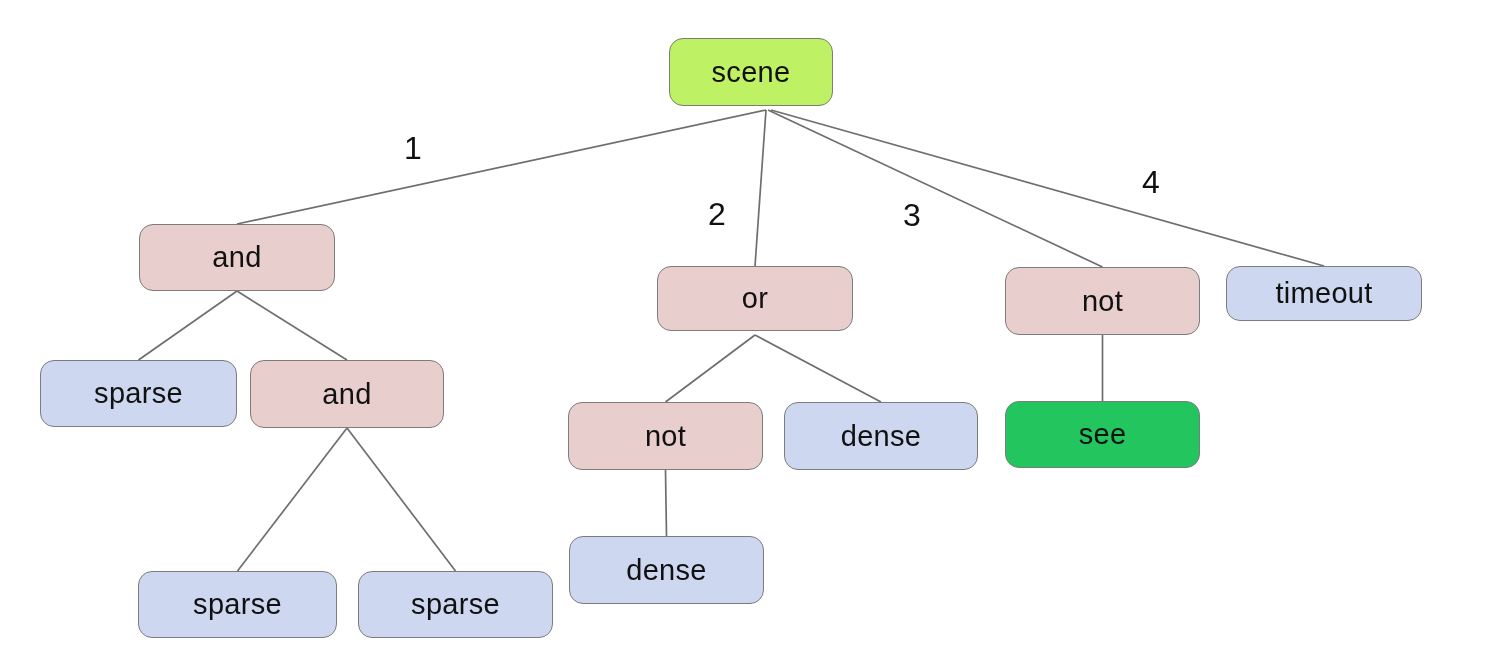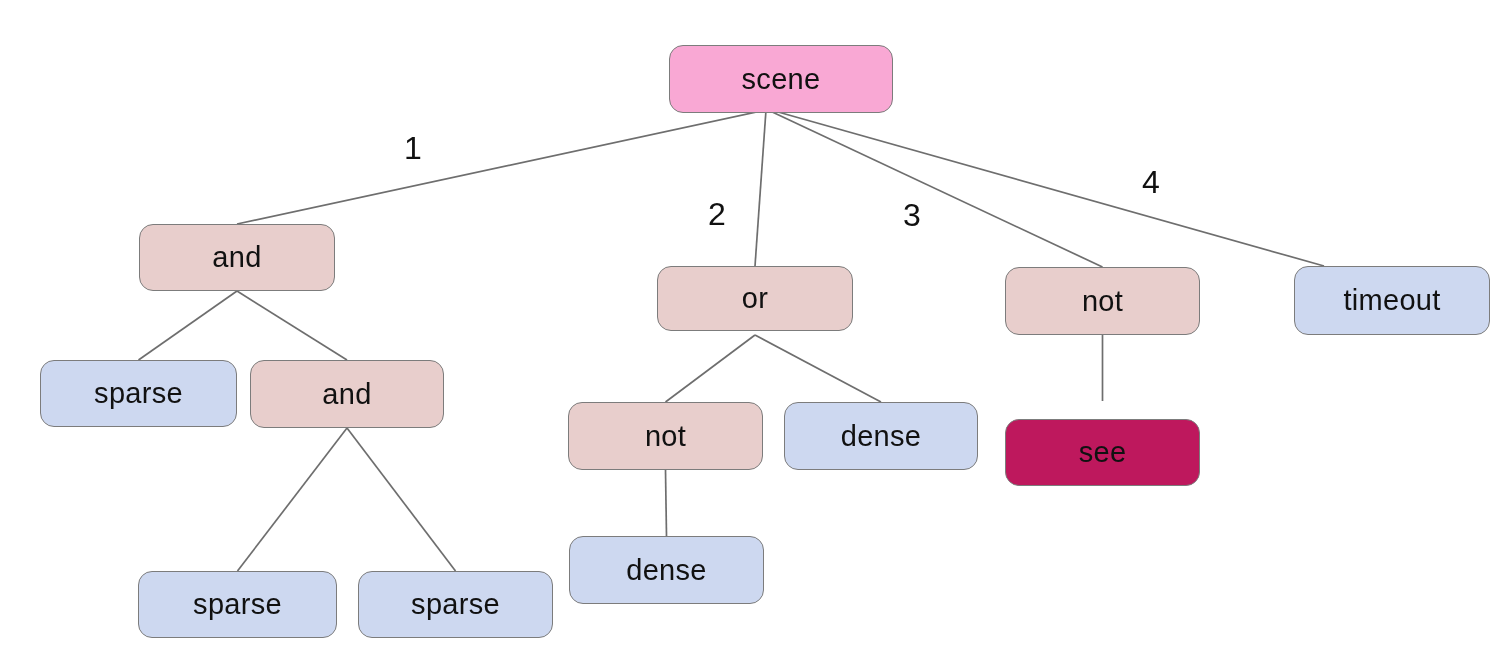--- a/index.html
+++ b/index.html
@@ -54,30 +54,30 @@
       <line x1="237" y1="291" x2="138.5" y2="360" stroke="#6e6e6e" stroke-width="1.7"></line>
       <line x1="237" y1="291" x2="347" y2="360" stroke="#6e6e6e" stroke-width="1.7"></line>
       <line x1="347" y1="428" x2="237.5" y2="571" stroke="#6e6e6e" stroke-width="1.7"></line>
       <line x1="347" y1="428" x2="455.5" y2="571" stroke="#6e6e6e" stroke-width="1.7"></line>
       <line x1="755" y1="335" x2="665.5" y2="402" stroke="#6e6e6e" stroke-width="1.7"></line>
       <line x1="755" y1="335" x2="881" y2="402" stroke="#6e6e6e" stroke-width="1.7"></line>
       <line x1="665.5" y1="470" x2="666.5" y2="536" stroke="#6e6e6e" stroke-width="1.7"></line>
       <line x1="1102.5" y1="335" x2="1102.5" y2="401" stroke="#6e6e6e" stroke-width="1.7"></line>
     </svg>
   <div>
-      <div class="node" style="left: 669px; top: 45px; width: 224px; height: 68px; background: #f9a8d4; border: 1.5px solid rgb(124, 124, 124);">scene</div>
+      <div class="node" style="left: 669px; top: 38px; width: 164px; height: 68px; background: #bef264; border: 1.5px solid rgb(124, 124, 124);">scene</div>
       <div class="node" style="left: 139px; top: 224px; width: 196px; height: 67px; background: rgb(232, 206, 204); border: 1.5px solid rgb(124, 124, 124);">and</div>
       <div class="node" style="left: 657px; top: 266px; width: 196px; height: 65px; background: rgb(232, 206, 204); border: 1.5px solid rgb(124, 124, 124);">or</div>
       <div class="node" style="left: 1005px; top: 267px; width: 195px; height: 68px; background: rgb(232, 206, 204); border: 1.5px solid rgb(124, 124, 124);">not</div>
-      <div class="node" style="left: 1294px; top: 266px; width: 196px; height: 69px; background: rgb(205, 216, 240); border: 1.5px solid rgb(124, 124, 124);">timeout</div>
+      <div class="node" style="left: 1226px; top: 266px; width: 196px; height: 55px; background: rgb(205, 216, 240); border: 1.5px solid rgb(124, 124, 124);">timeout</div>
       <div class="node" style="left: 40px; top: 360px; width: 197px; height: 67px; background: rgb(205, 216, 240); border: 1.5px solid rgb(124, 124, 124);">sparse</div>
       <div class="node" style="left: 250px; top: 360px; width: 194px; height: 68px; background: rgb(232, 206, 204); border: 1.5px solid rgb(124, 124, 124);">and</div>
       <div class="node" style="left: 568px; top: 402px; width: 195px; height: 68px; background: rgb(232, 206, 204); border: 1.5px solid rgb(124, 124, 124);">not</div>
       <div class="node" style="left: 784px; top: 402px; width: 194px; height: 68px; background: rgb(205, 216, 240); border: 1.5px solid rgb(124, 124, 124);">dense</div>
-      <div class="node" style="left: 1005px; top: 419px; width: 195px; height: 67px; background: #be185d; border: 1.5px solid rgb(124, 124, 124);">see</div>
+      <div class="node" style="left: 1005px; top: 401px; width: 195px; height: 67px; background: #22c55e; border: 1.5px solid rgb(124, 124, 124);">see</div>
       <div class="node" style="left: 138px; top: 571px; width: 199px; height: 67px; background: rgb(205, 216, 240); border: 1.5px solid rgb(124, 124, 124);">sparse</div>
       <div class="node" style="left: 358px; top: 571px; width: 195px; height: 67px; background: rgb(205, 216, 240); border: 1.5px solid rgb(124, 124, 124);">sparse</div>
       <div class="node" style="left: 569px; top: 536px; width: 195px; height: 68px; background: rgb(205, 216, 240); border: 1.5px solid rgb(124, 124, 124);">dense</div>
     </div>
   <div>
       <div class="edge-label" style="left: 413px; top: 148px;">1</div>
       <div class="edge-label" style="left: 717px; top: 214px;">2</div>
       <div class="edge-label" style="left: 912px; top: 215px;">3</div>
       <div class="edge-label" style="left: 1151px; top: 182px;">4</div>
     </div>

